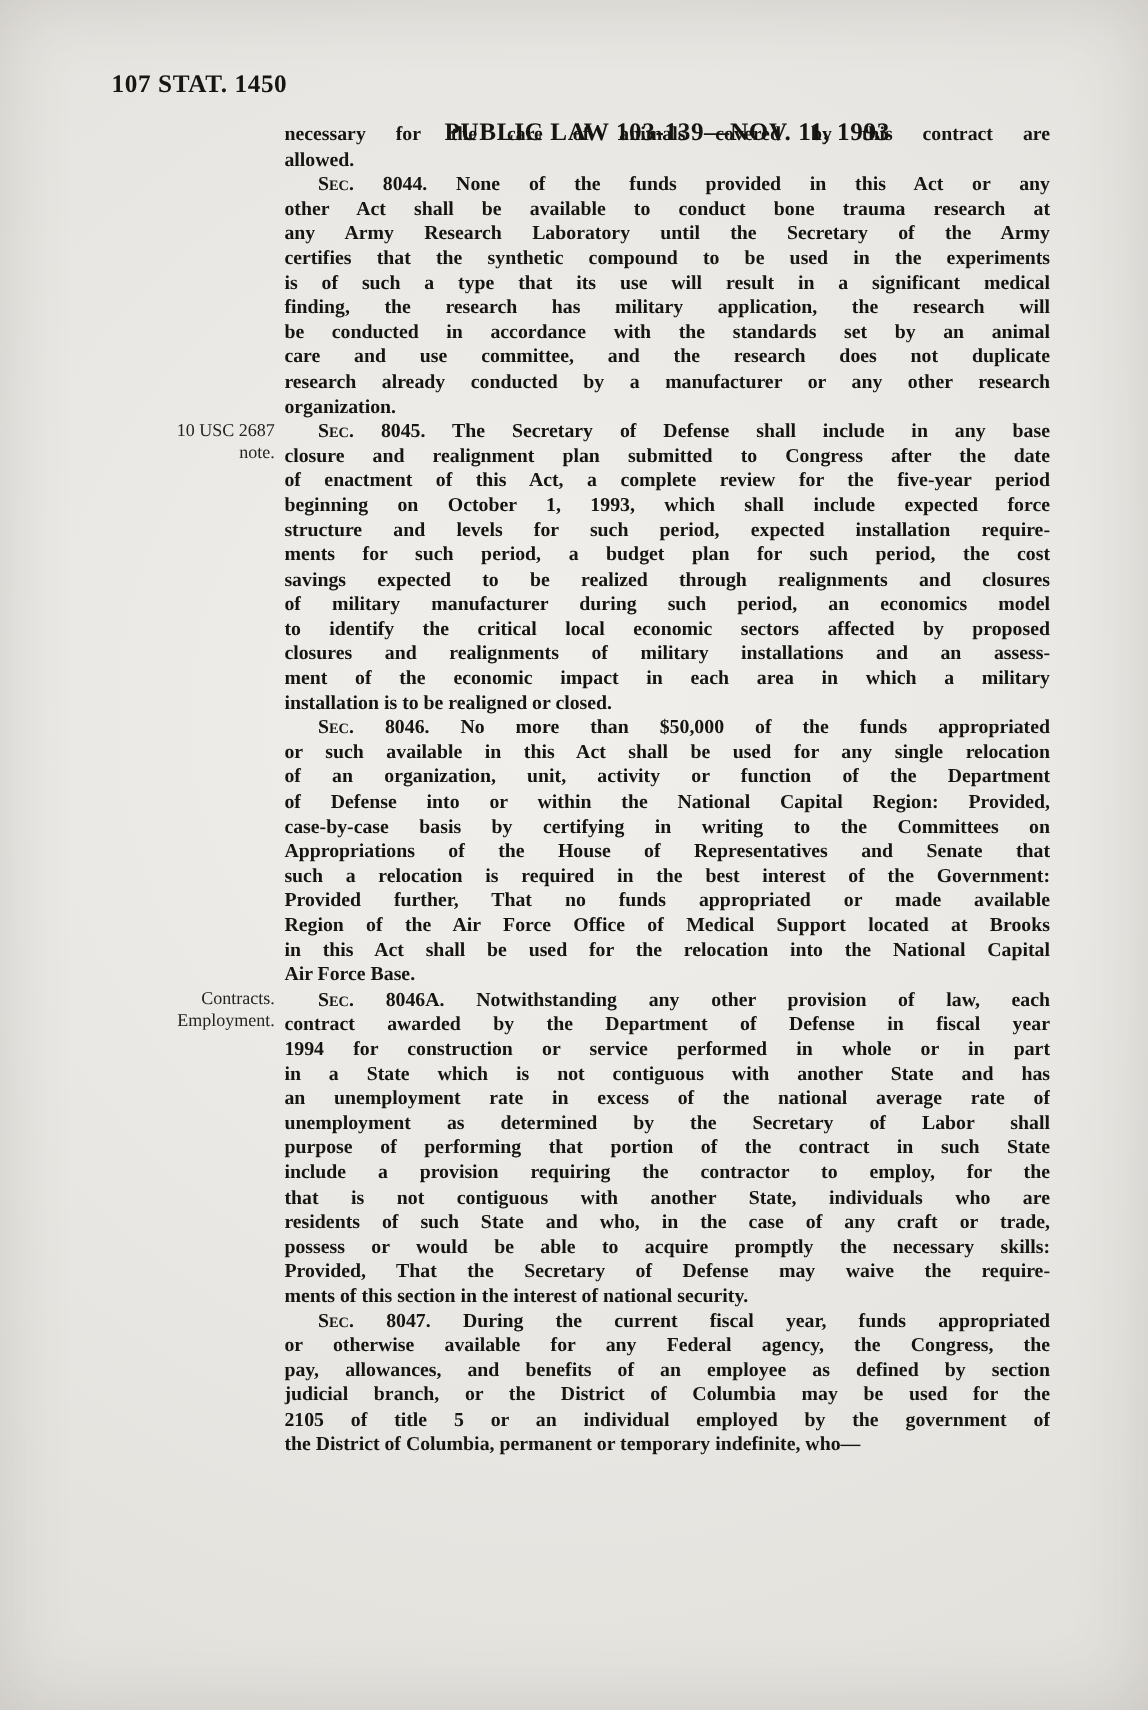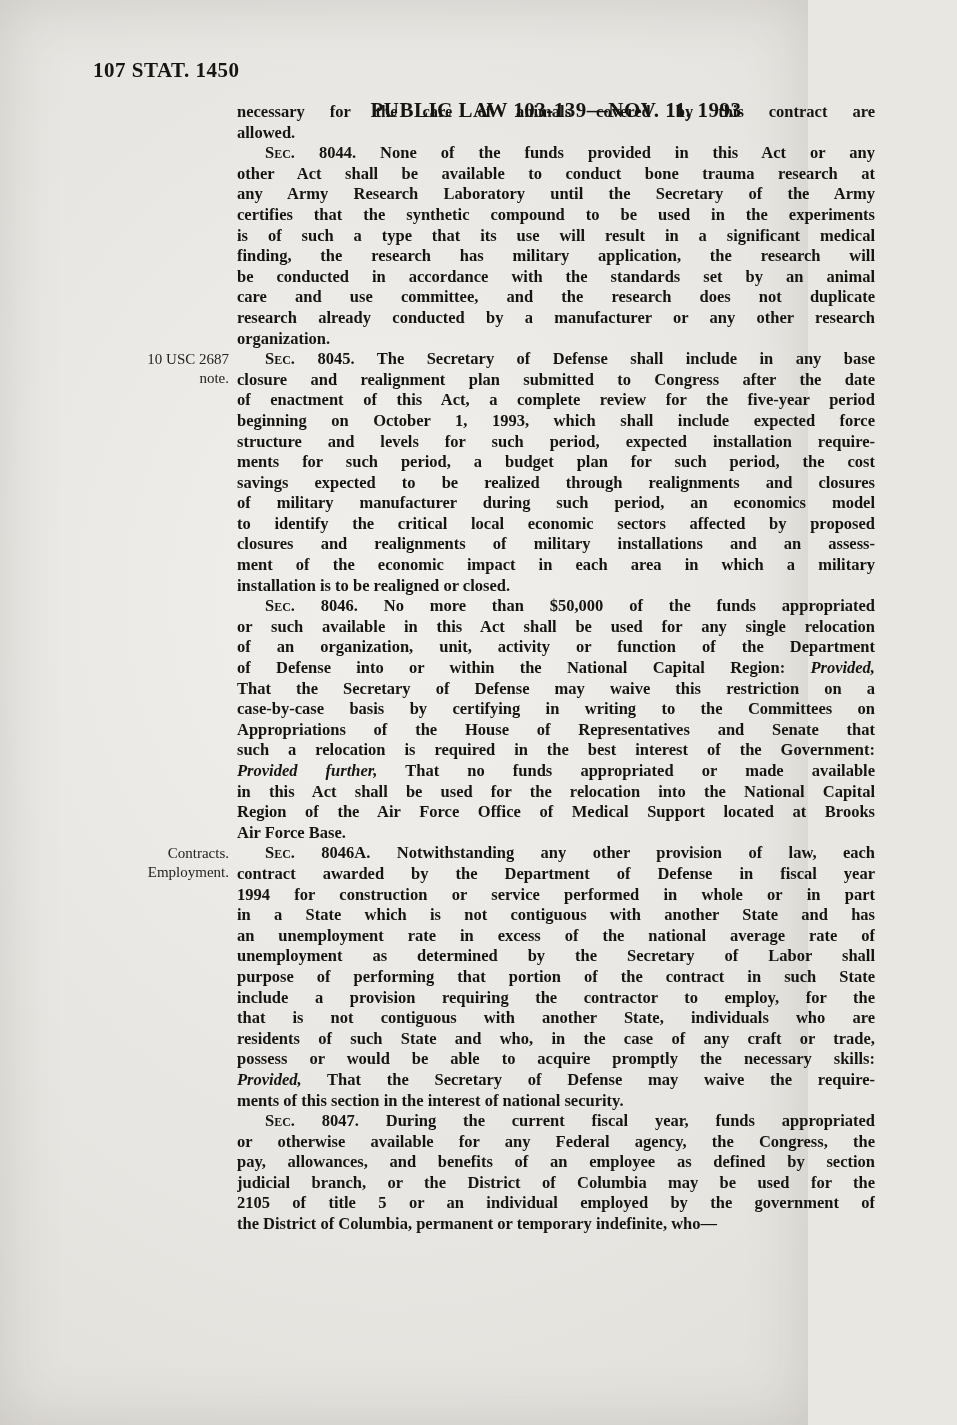--- a/index.html
+++ b/index.html
@@ -4,21 +4,21 @@
 <style>
   html, body { margin: 0; padding: 0; }
   body {
     width: 957px; height: 1425px;
     font-family: "Liberation Serif", "DejaVu Serif", serif;
     background: #e9e7e2;
     overflow: hidden;
   }
   .page {
     position: relative;
-    width: 808px; height: 1425px;
+    width: 957px; height: 1425px;
     background:
       radial-gradient(ellipse 130% 90% at 48% 42%, rgba(255,255,255,0.35), rgba(120,115,105,0.10)),
       #e9e7e2;
     box-shadow: inset 0 0 60px rgba(90,85,75,0.18);
     color: #171512;
   }
   .hdr-stat {
     position: absolute; left: 93px; top: 58px;
     font-size: 21px; font-weight: 700; letter-spacing: 0.5px;
     white-space: nowrap;
@@ -36,21 +36,21 @@
   }
   .para { position: relative; }
   .line {
     text-align: justify;
     text-align-last: justify;
     height: 20.6px; overflow: hidden;
   }
   .line.first { padding-left: 28px; }
   .line.last { text-align-last: left; }
   .sc { font-variant: small-caps; }
-  .it { font-style: italic; }
+  .it { }
   .margin-note {
     position: absolute; left: -144px; top: 1px; width: 136px;
     font-size: 15px; font-weight: 400; line-height: 18.5px;
     text-align: right; color: #26231f;
   }
 </style>
 </head>
 <body>
 
 <div class="page">
@@ -89,27 +89,26 @@
         <div class="line"><span>to identify the critical local economic sectors affected by proposed</span></div>
         <div class="line"><span>closures and realignments of military installations and an assess-</span></div>
         <div class="line"><span>ment of the economic impact in each area in which a military</span></div>
         <div class="line last"><span>installation is to be realigned or closed.</span></div>
       </div>
       <div class="para">
         <div class="line first"><span class="sc">Sec. 8046.</span><span> No more than $50,000 of the funds appropriated</span></div>
         <div class="line"><span>or such available in this Act shall be used for any single relocation</span></div>
         <div class="line"><span>of an organization, unit, activity or function of the Department</span></div>
         <div class="line"><span>of Defense into or within the National Capital Region: </span><span class="it">Provided,</span></div>
-        <div class="line"><span>That the Secretary of Defense may waive this restriction on a</span></div>
         <div class="line"><span>case-by-case basis by certifying in writing to the Committees on</span></div>
         <div class="line"><span>Appropriations of the House of Representatives and Senate that</span></div>
         <div class="line"><span>such a relocation is required in the best interest of the Government:</span></div>
         <div class="line"><span class="it">Provided further,</span><span> That no funds appropriated or made available</span></div>
+        <div class="line"><span>Region of the Air Force Office of Medical Support located at Brooks</span></div>
         <div class="line"><span>in this Act shall be used for the relocation into the National Capital</span></div>
-        <div class="line"><span>Region of the Air Force Office of Medical Support located at Brooks</span></div>
         <div class="line last"><span>Air Force Base.</span></div>
       </div>
       <div class="para">
         <div class="margin-note">
           <div>Contracts.</div>
           <div>Employment.</div>
         </div>
         <div class="line first"><span class="sc">Sec. 8046A.</span><span> Notwithstanding any other provision of law, each</span></div>
         <div class="line"><span>contract awarded by the Department of Defense in fiscal year</span></div>
         <div class="line"><span>1994 for construction or service performed in whole or in part</span></div>

